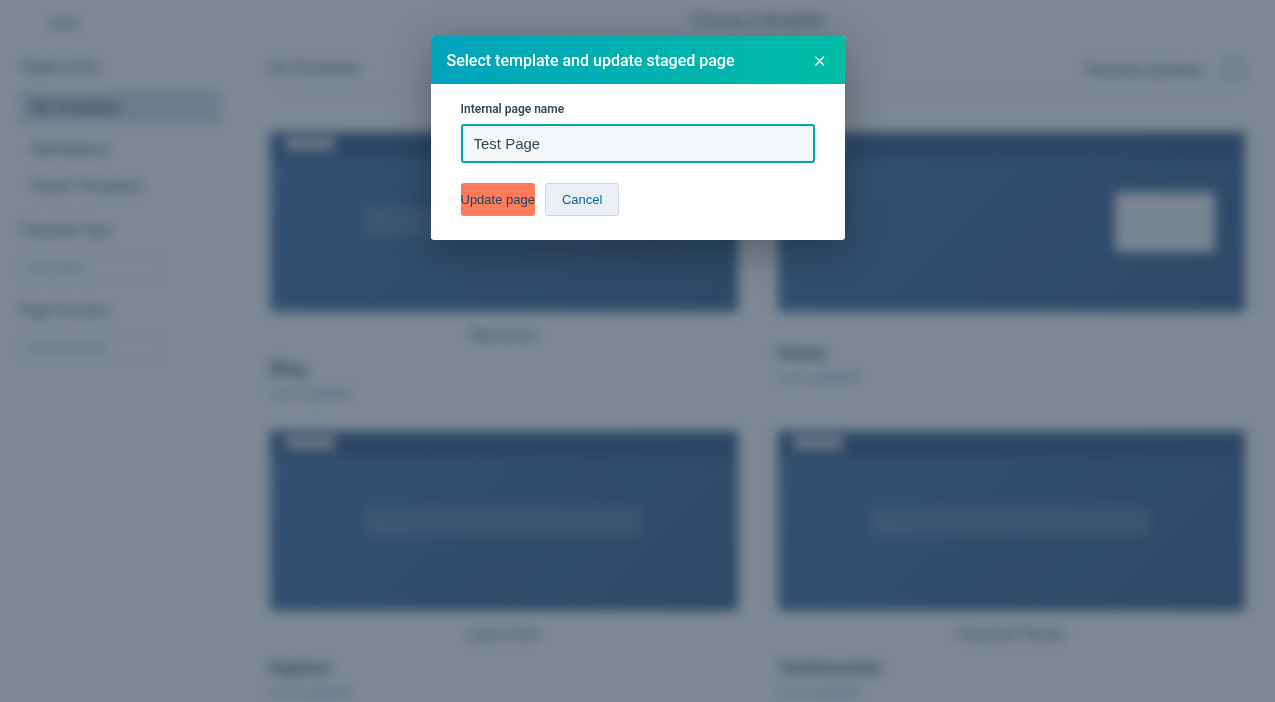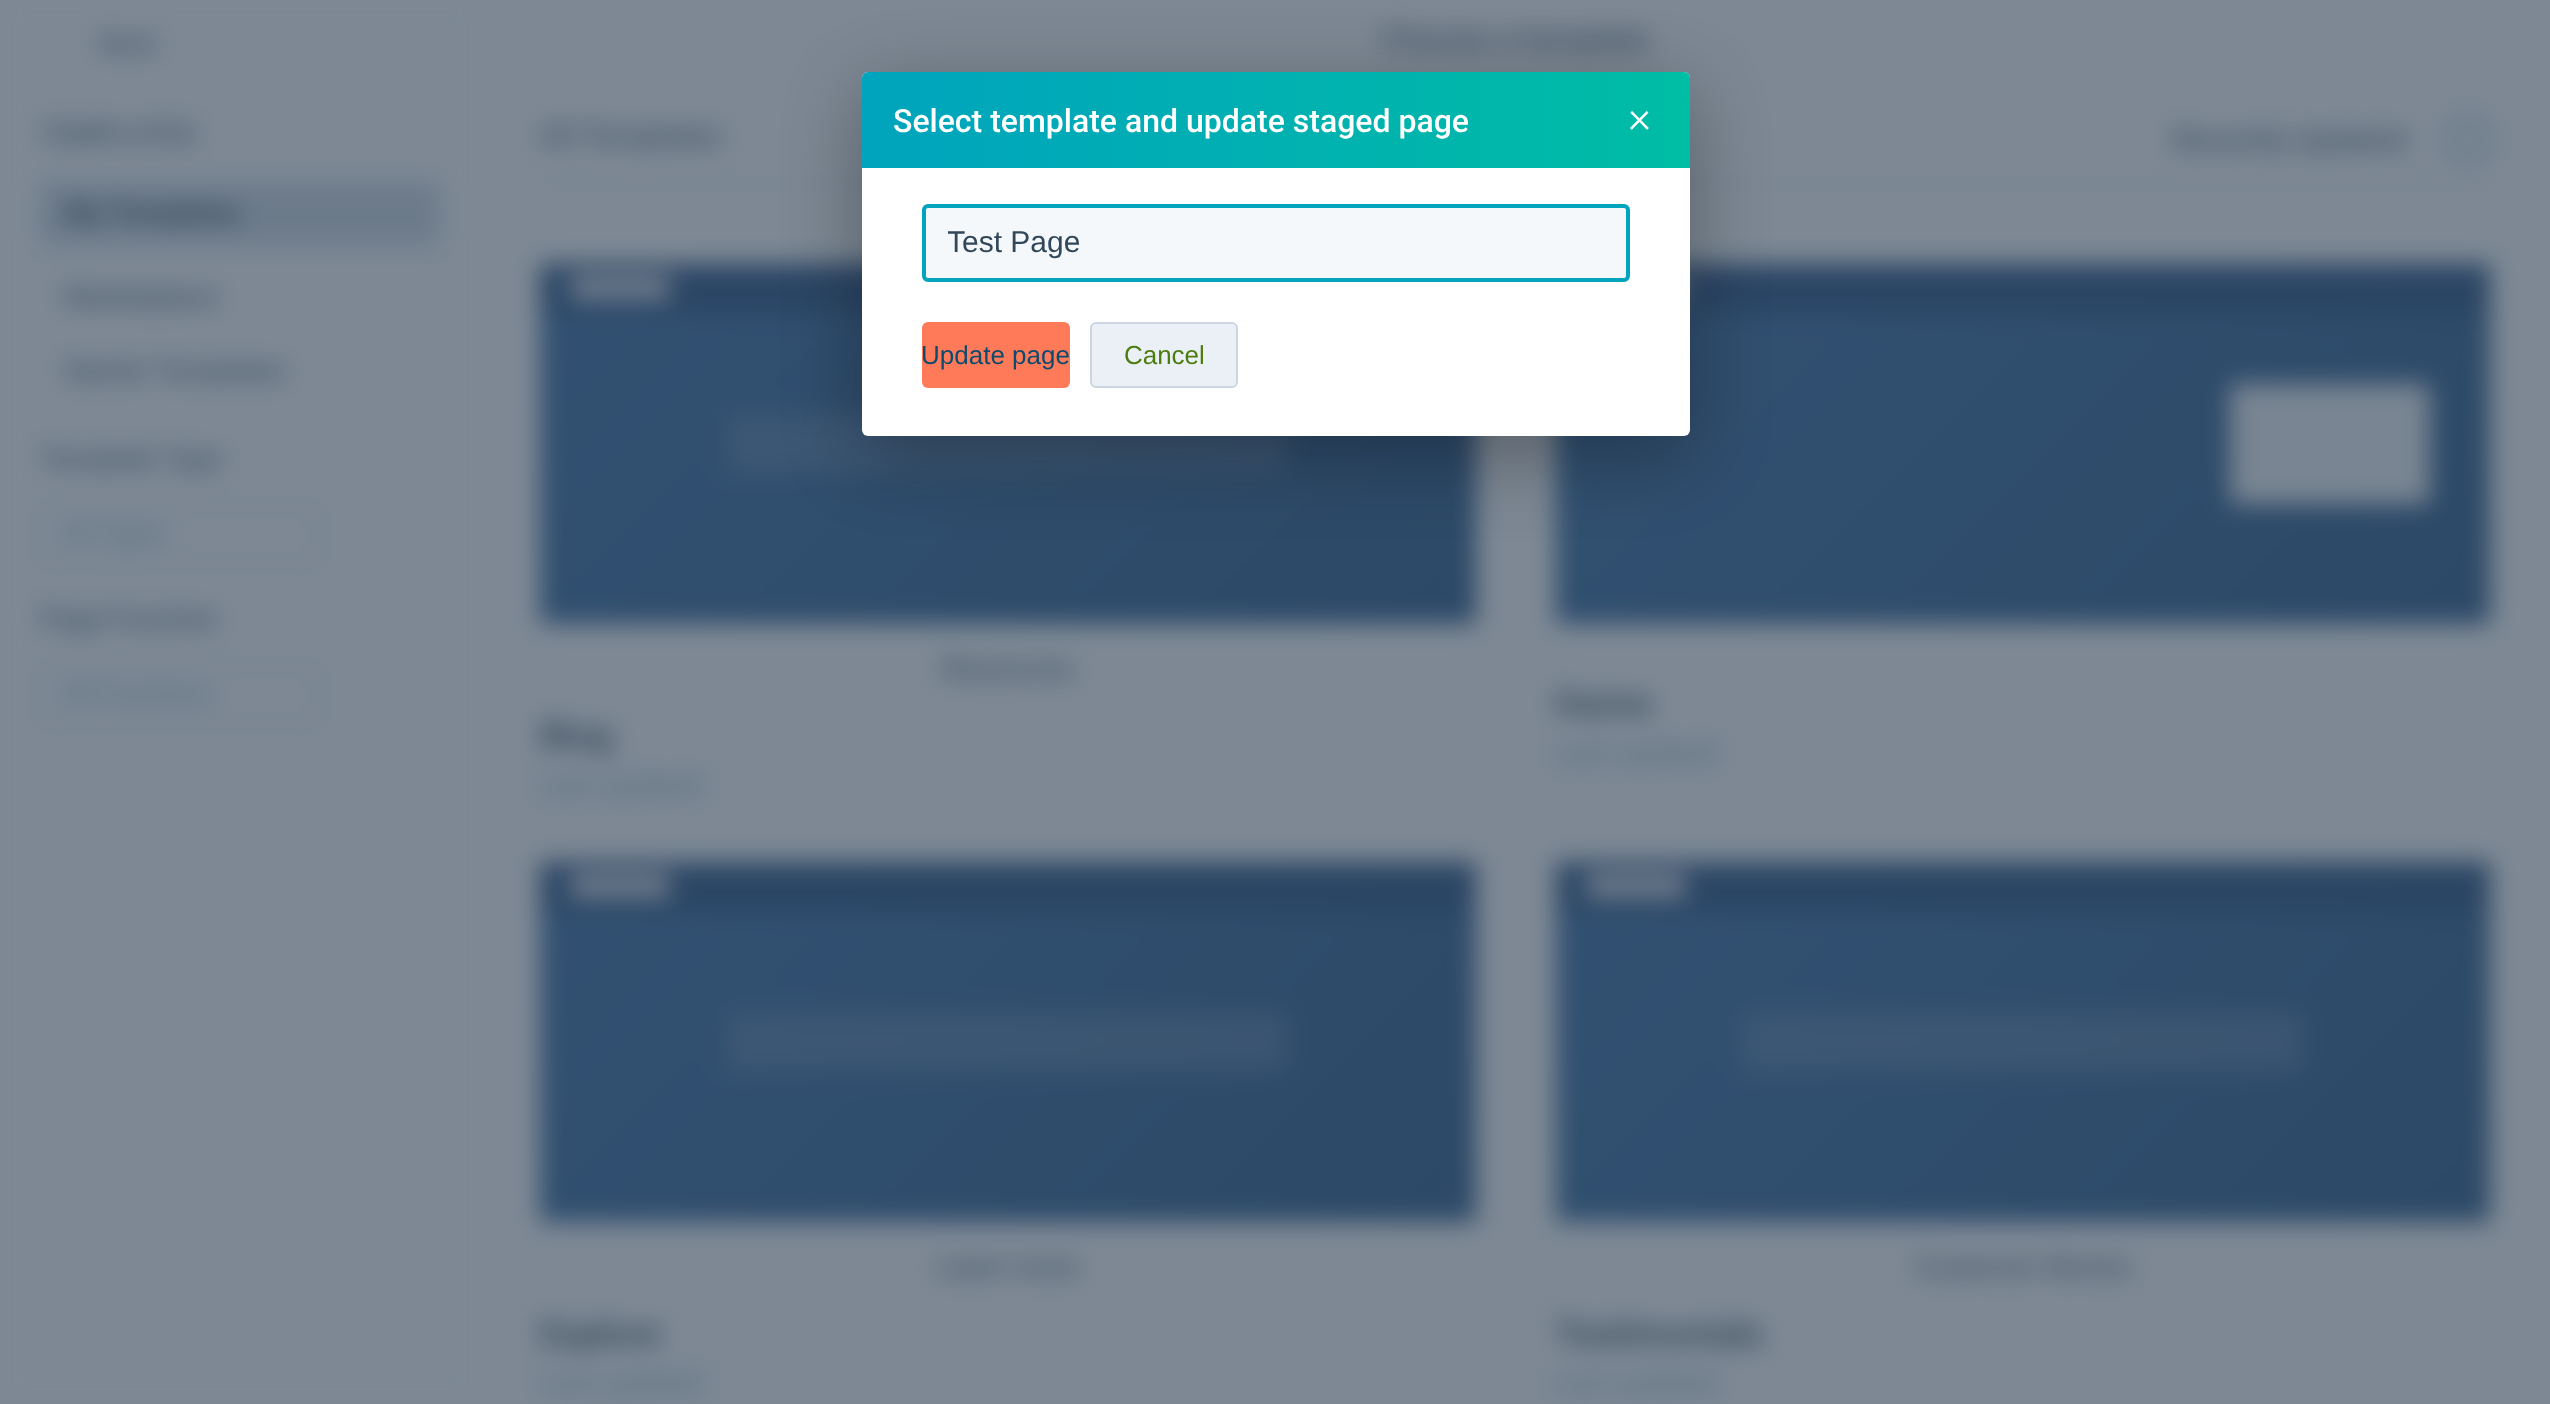--- a/index.html
+++ b/index.html
@@ -260,21 +260,21 @@
       border: none;
       padding: 9px 0;
       font-size: 13px;
       font-weight: 500;
       border-radius: 3px;
       cursor: pointer;
     }
 
     .btn-secondary {
       background: #eaf0f6;
-      color: #4d7c0f;
+      color: #0369a1;
       border: 1px solid #cbd6e2;
       padding: 8px 16px;
       font-size: 13px;
       font-weight: 500;
       border-radius: 3px;
       cursor: pointer;
     }
 
     .search-circle {
       width: 22px;
@@ -362,20 +362,21 @@
   </div>
 </div>
 
 <div class="overlay">
   <div class="modal">
     <div class="modal-header">
       <div class="modal-title">Select template and update staged page</div>
       <div class="modal-close">×</div>
     </div>
     <div class="modal-body">
+      <label class="form-label">Internal page name</label>
       <input class="form-input" type="text" value="Test Page" style="">
       <div class="modal-footer">
         <button class="btn-primary">Update page</button>
         <button class="btn-secondary">Cancel</button>
       </div>
     </div>
   </div>
 </div>
 
 </body></html>

